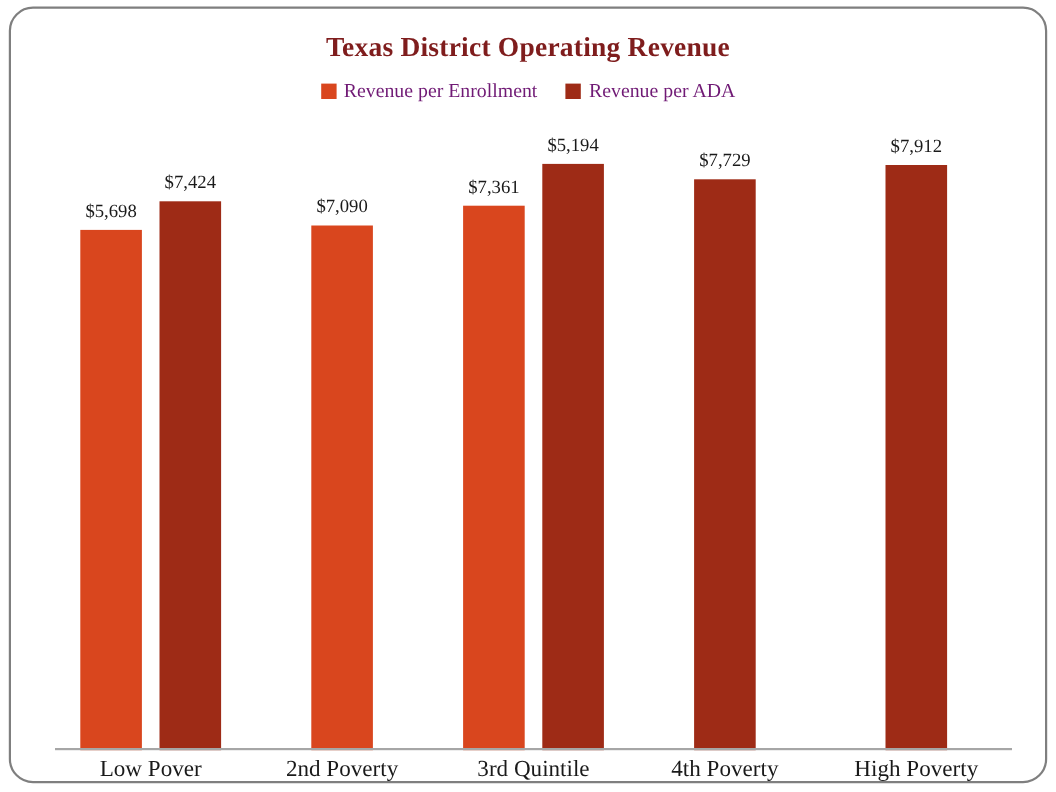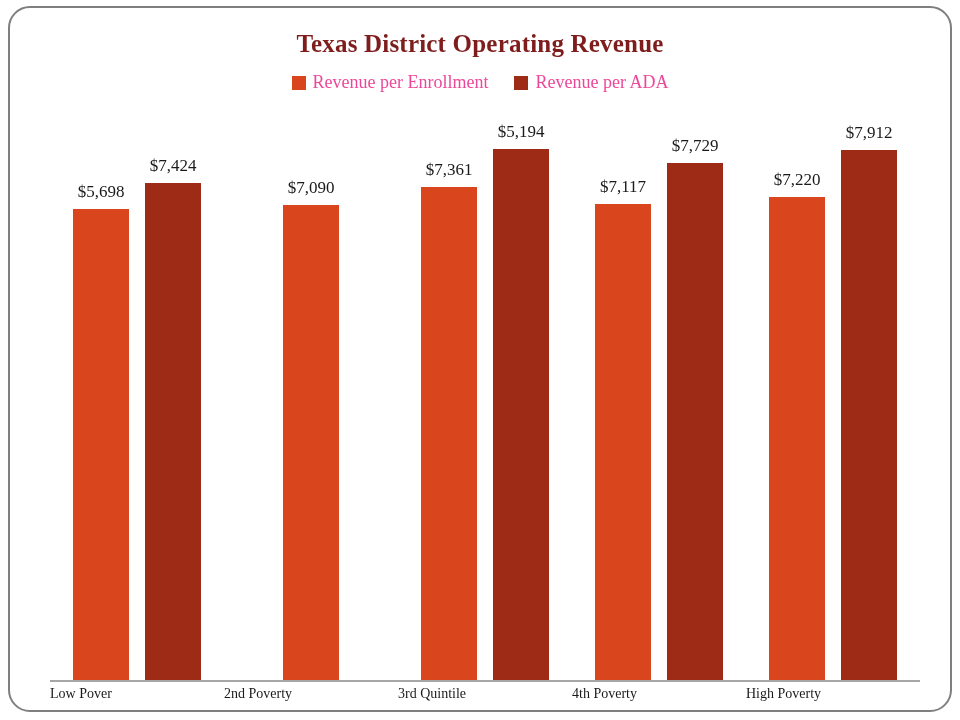--- a/index.html
+++ b/index.html
@@ -44,21 +44,21 @@
     display: flex;
     justify-content: center;
     align-items: center;
     gap: 26px;
   }
   .legend-item {
     display: flex;
     align-items: center;
     gap: 7px;
     font-size: 18px;
-    color: #ec4899;
+    color: #701a75;
   }
   .legend-swatch {
     width: 14px;
     height: 14px;
     display: inline-block;
   }
   #plot {
     position: absolute;
     left: 40px;
     top: 96px;
@@ -117,21 +117,22 @@
   }
   .cat-labels {
     position: absolute;
     left: 40px;
     top: 678px;
     width: 870px;
     display: flex;
   }
   .cat-label {
     flex: 1 1 0;
-    font-size: 14px;
+    text-align: center;
+    font-size: 21px;
     color: #1a1a1a;
   }
 </style>
 </head>
 <body>
 
 <div id="chart-frame">
 
   <div id="chart-title">Texas District Operating Revenue</div>
 
@@ -176,35 +177,27 @@
             </div>
             <div class="bar-wrap">
               <div class="bar-label">$5,194</div>
               <div class="bar" style="background: rgb(158, 43, 22); height: 533px;"></div>
             </div>
           </div>
         </div>
         <div class="group">
           <div class="bars">
             <div class="bar-wrap">
-              <div class="bar-label">$7,117</div>
-              <div class="bar" style="background: rgb(217, 70, 30); height: 478px;"></div>
-            </div>
-            <div class="bar-wrap">
               <div class="bar-label">$7,729</div>
               <div class="bar" style="background: rgb(158, 43, 22); height: 519px;"></div>
             </div>
           </div>
         </div>
         <div class="group">
           <div class="bars">
-            <div class="bar-wrap">
-              <div class="bar-label">$7,220</div>
-              <div class="bar" style="background: rgb(217, 70, 30); height: 485px;"></div>
-            </div>
             <div class="bar-wrap">
               <div class="bar-label">$7,912</div>
               <div class="bar" style="background: rgb(158, 43, 22); height: 532px;"></div>
             </div>
           </div>
         </div>
       </div>
     <div id="axis-line"></div>
   </div>
 

